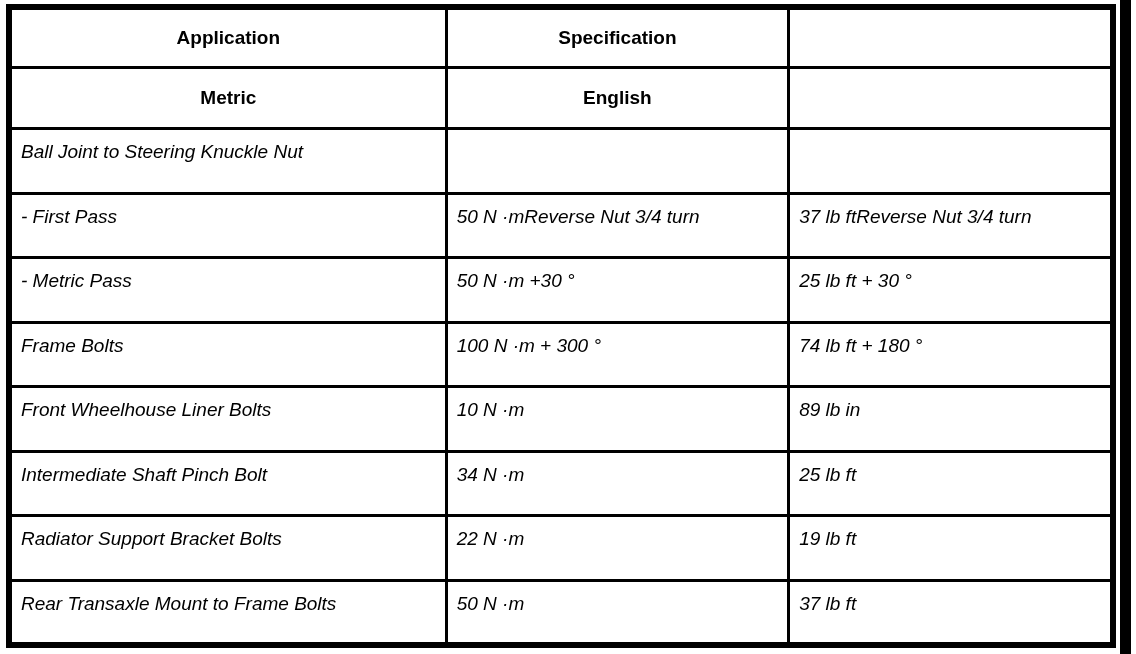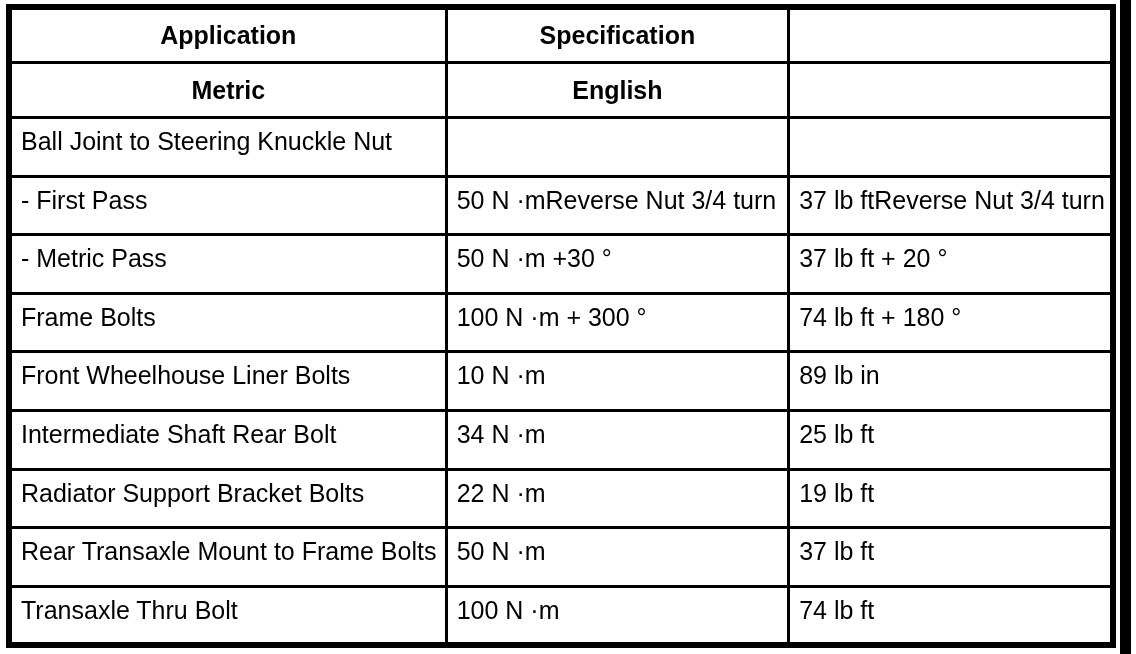--- a/index.html
+++ b/index.html
@@ -28,21 +28,21 @@
     left: 6px;
     top: 4px;
     width: 1110px;
     height: 644px;
     border-collapse: collapse;
     table-layout: fixed;
     background: #ffffff;
   }
   table.spec-table td, table.spec-table th {
     border: 3px solid #000000;
-    font-size: 25px;
+    font-size: 19px;
     line-height: 22px;
     overflow: hidden;
     white-space: nowrap;
   }
   table.spec-table {
     border: 6px solid #000000;
   }
   table.spec-table tr {
     height: 53px;
   }
@@ -53,20 +53,21 @@
     font-weight: bold;
     text-align: center;
     vertical-align: middle;
     padding: 0 4px;
   }
   td.bcell {
     font-weight: normal;
     text-align: left;
     vertical-align: top;
     padding: 11px 4px 0 9px;
+    font-style: italic;
   }
   .scan-edge-bar {
     position: absolute;
     top: 0;
     right: 5px;
     width: 11px;
     height: 654px;
     background: #000000;
   }
 </style>
@@ -99,49 +100,44 @@
         <td class="bcell"></td>
       </tr>
       <tr>
         <td class="bcell">- First Pass</td>
         <td class="bcell">50 N ·mReverse Nut 3/4 turn</td>
         <td class="bcell">37 lb ftReverse Nut 3/4 turn</td>
       </tr>
       <tr>
         <td class="bcell">- Metric Pass</td>
         <td class="bcell">50 N ·m +30 °</td>
-        <td class="bcell">37 lb ft + 20 °</td>
+        <td class="bcell">25 lb ft + 30 °</td>
       </tr>
       <tr>
         <td class="bcell">Frame Bolts</td>
         <td class="bcell">100 N ·m + 300 °</td>
         <td class="bcell">74 lb ft + 180 °</td>
       </tr>
       <tr>
         <td class="bcell">Front Wheelhouse Liner Bolts</td>
         <td class="bcell">10 N ·m</td>
         <td class="bcell">89 lb in</td>
       </tr>
       <tr>
-        <td class="bcell">Intermediate Shaft Rear Bolt</td>
+        <td class="bcell">Intermediate Shaft Pinch Bolt</td>
         <td class="bcell">34 N ·m</td>
         <td class="bcell">25 lb ft</td>
       </tr>
       <tr>
         <td class="bcell">Radiator Support Bracket Bolts</td>
         <td class="bcell">22 N ·m</td>
         <td class="bcell">19 lb ft</td>
       </tr>
       <tr>
         <td class="bcell">Rear Transaxle Mount to Frame Bolts</td>
         <td class="bcell">50 N ·m</td>
         <td class="bcell">37 lb ft</td>
       </tr>
-      <tr>
-        <td class="bcell">Transaxle Thru Bolt</td>
-        <td class="bcell">100 N ·m</td>
-        <td class="bcell">74 lb ft</td>
-      </tr>
     </tbody>
   </table>
 
   <div class="scan-edge-bar"></div>
 </div>
 
 </body></html>

